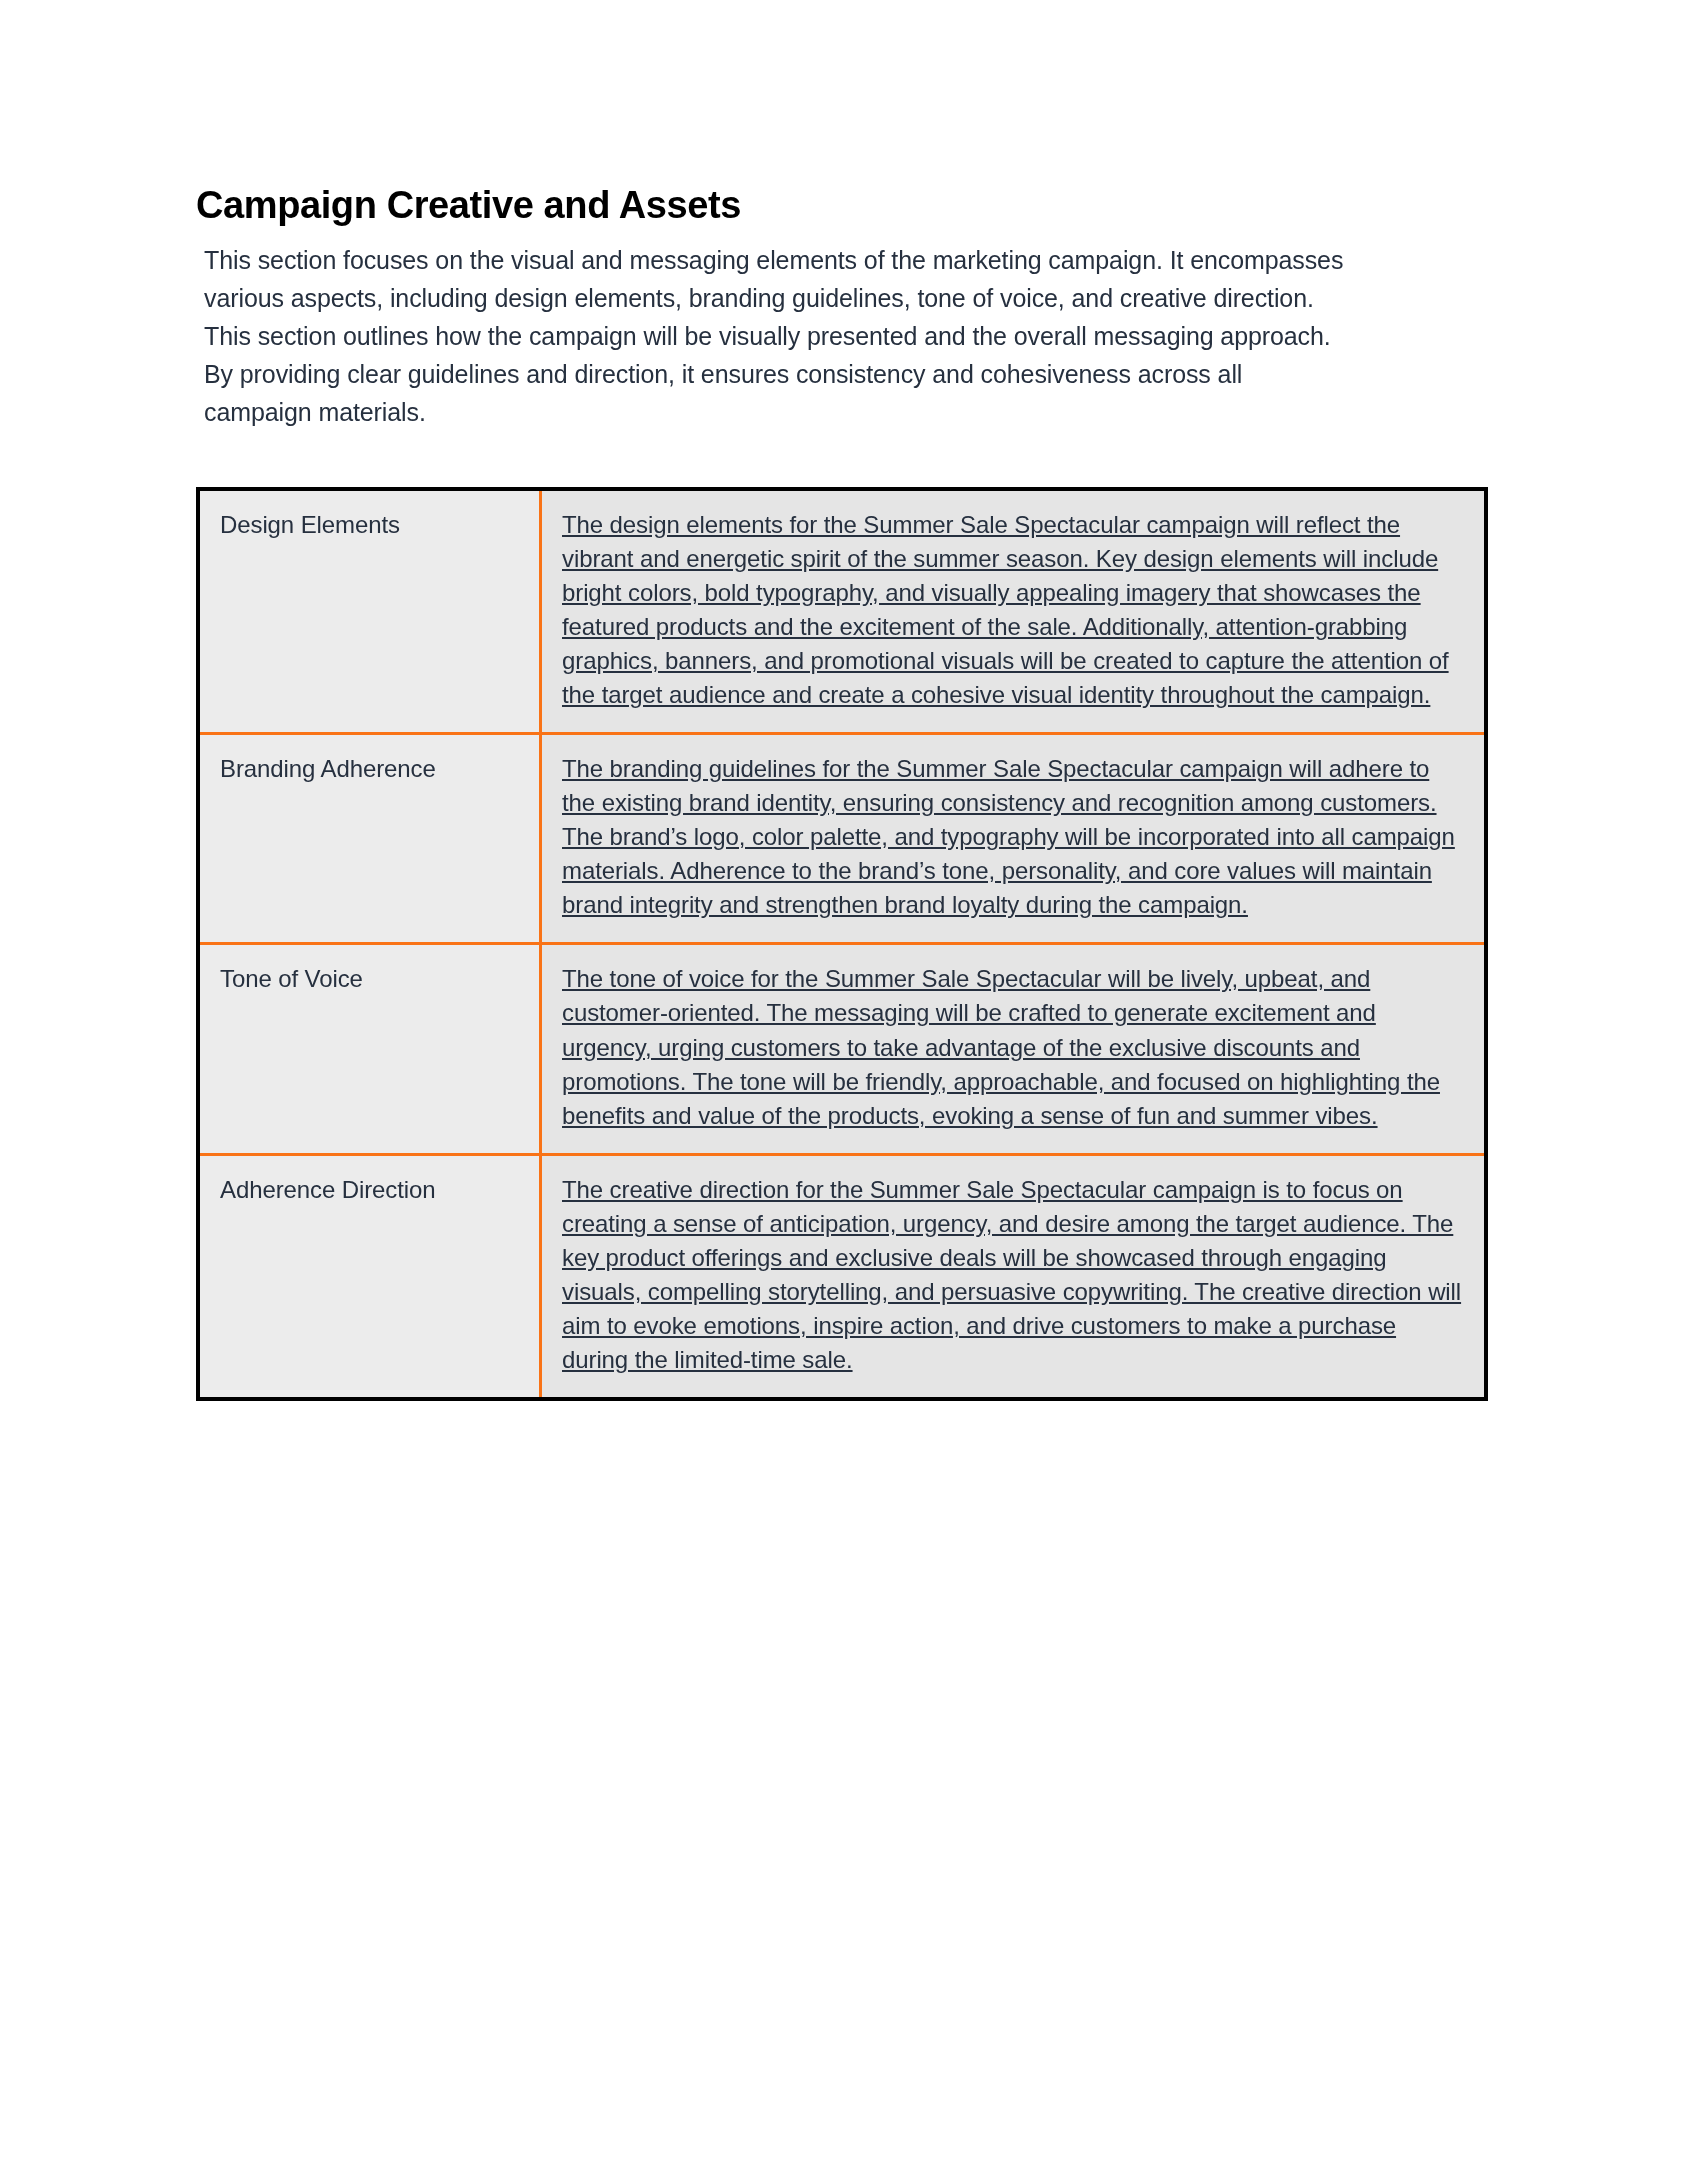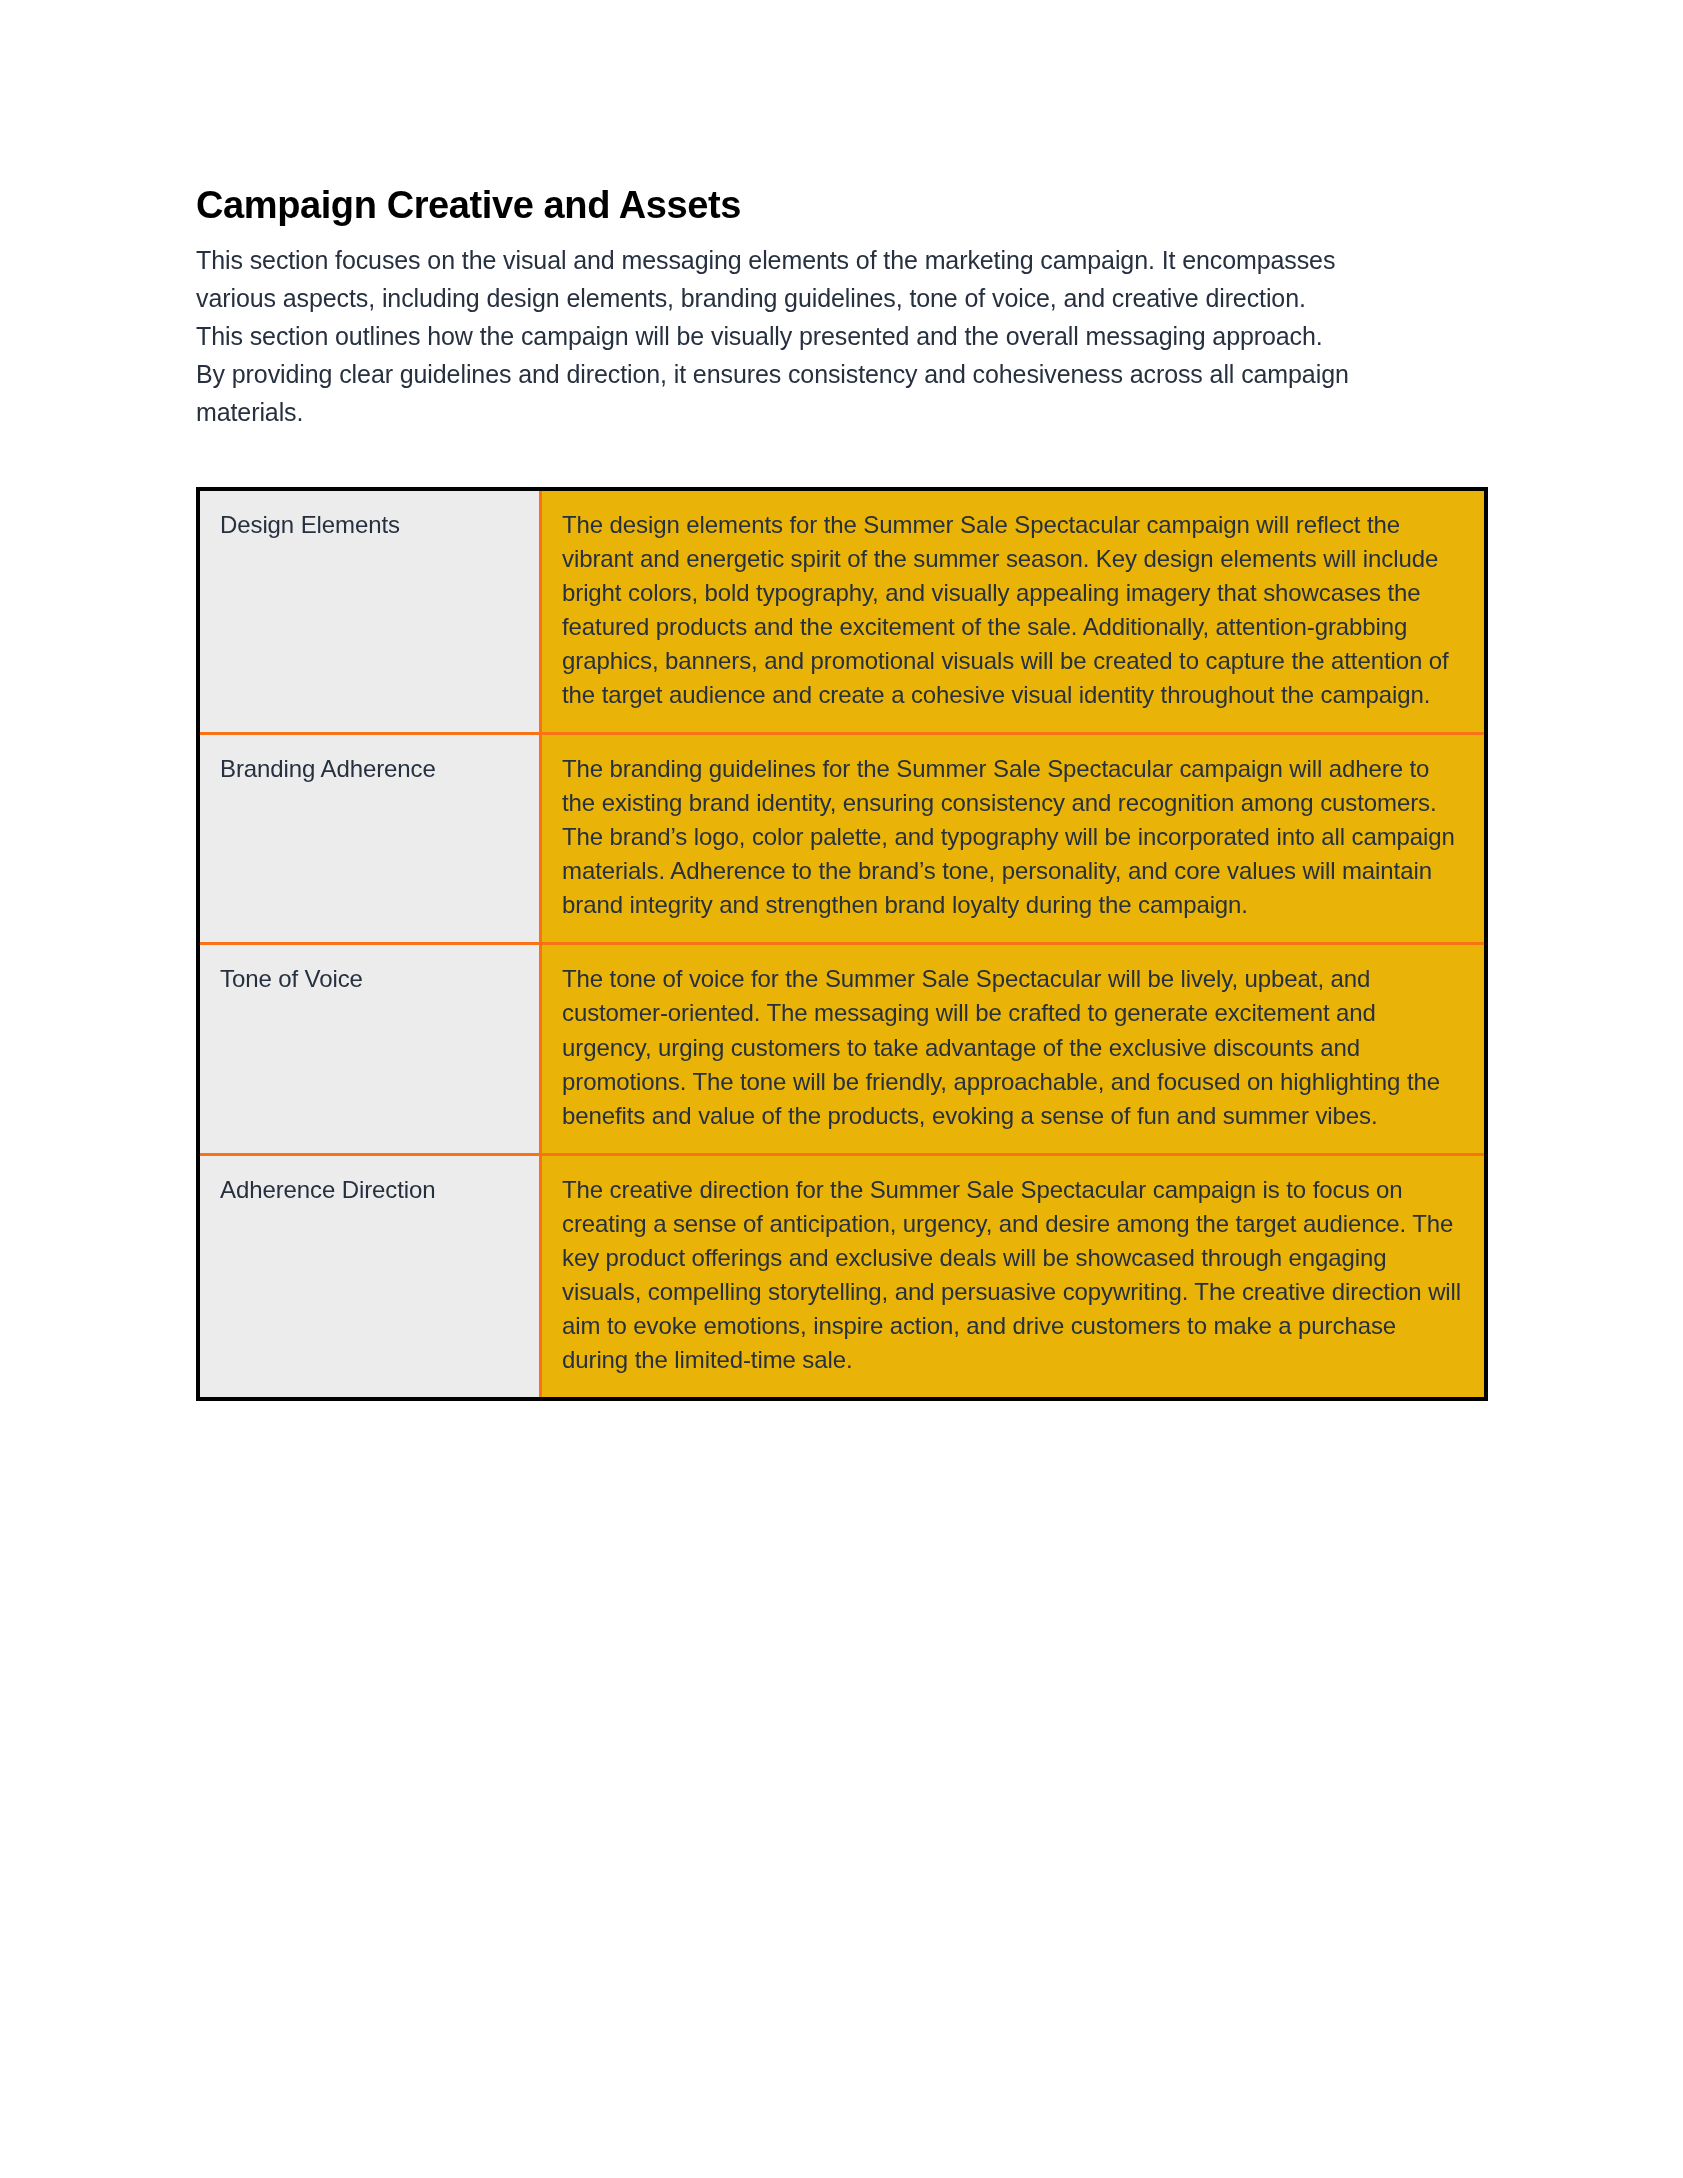--- a/index.html
+++ b/index.html
@@ -24,21 +24,21 @@
   .doc-title {
     margin: 0 0 14px 0;
     font-size: 38px;
     line-height: 1.12;
     font-weight: bold;
     letter-spacing: -0.4px;
     color: #000000;
     font-family: "Liberation Sans", sans-serif;
   }
   .intro-paragraph {
-    margin: 0;
+    margin: 8px;
     font-size: 25px;
     line-height: 1.52;
     color: #26303f;
     max-width: 1291px;
     letter-spacing: -0.1px;
   }
   .content-table {
     margin-top: 56px;
     border-collapse: collapse;
     width: 1292px;
@@ -54,23 +54,24 @@
     color: #26303f;
     letter-spacing: -0.1px;
   }
   .label-cell {
     width: 299px;
     background: #ececec;
     padding-left: 18px;
     padding-right: 12px;
   }
   .desc-cell {
-    background: #eab308;
+    background: #e5e5e5;
     padding-left: 24px;
     padding-right: 26px;
+    text-decoration: underline;
   }
 </style>
 </head>
 <body>
 
 <div class="page">
 
   <h1 class="doc-title">Campaign Creative and Assets</h1>
 
   <p class="intro-paragraph">This section focuses on the visual and messaging elements of the marketing campaign. It encompasses various aspects, including design elements, branding guidelines, tone of voice, and creative direction. This section outlines how the campaign will be visually presented and the overall messaging approach. By providing clear guidelines and direction, it ensures consistency and cohesiveness across all campaign materials.</p>

